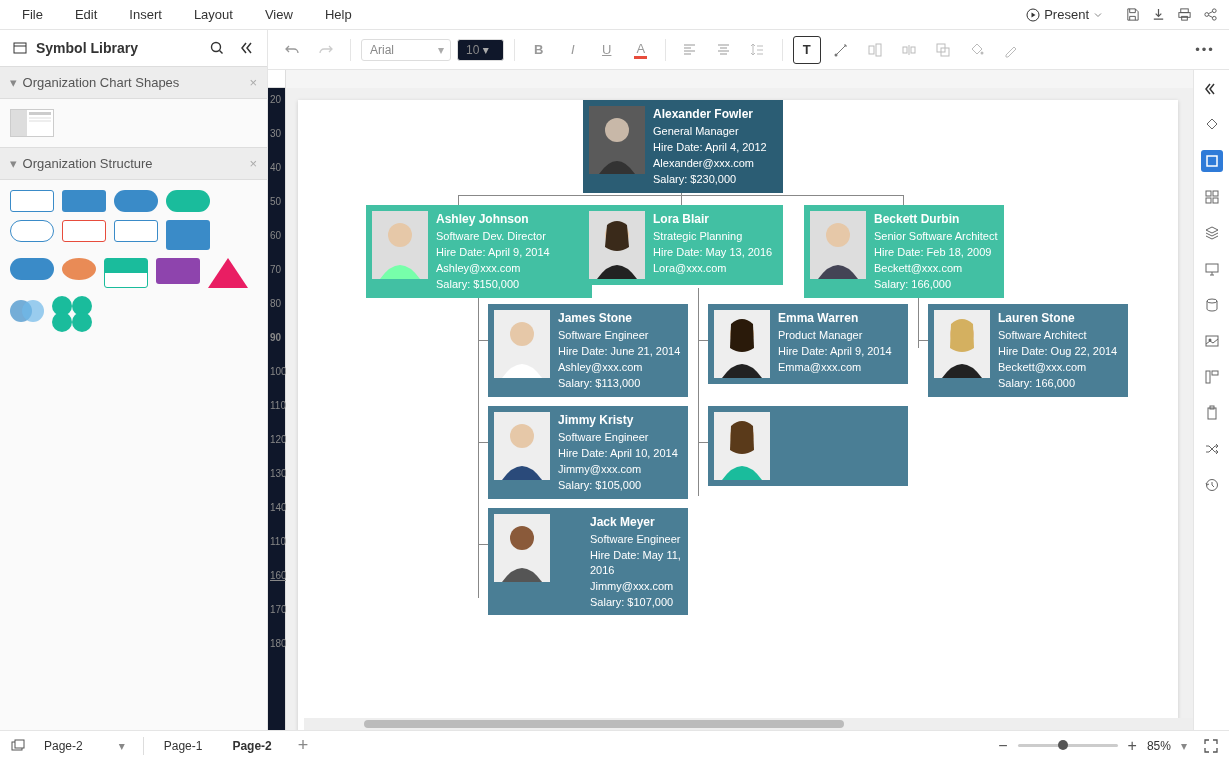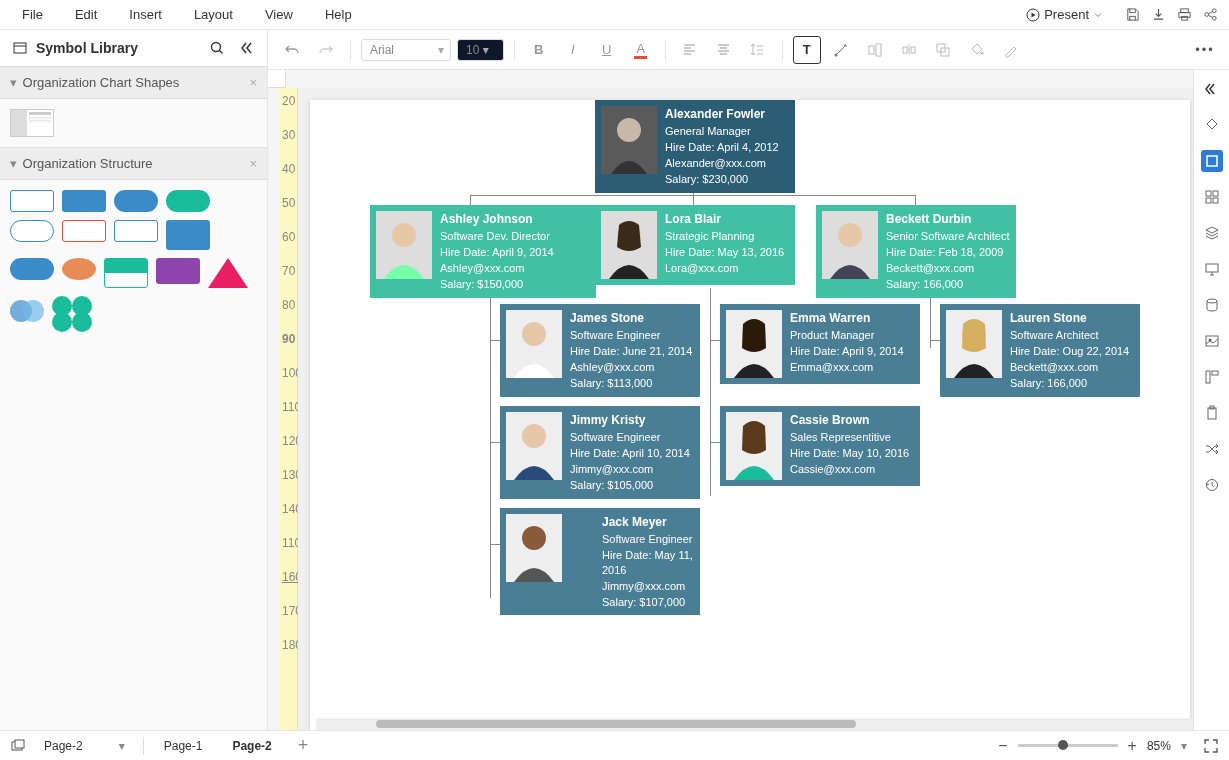--- a/index.html
+++ b/index.html
@@ -19,21 +19,21 @@
 .panel-body{padding:10px;display:flex;flex-wrap:wrap;gap:8px;}
 .shape-thumb{width:44px;height:22px;border-radius:3px;}
 .canvas-wrap{flex:1;position:relative;background:#f5f5f5;display:flex;flex-direction:column;}
 .toolbar{height:40px;background:#fff;border-bottom:1px solid #e5e5e5;display:flex;align-items:center;padding:0 10px;gap:6px;}
 .tb-btn{width:28px;height:28px;display:flex;align-items:center;justify-content:center;color:#999;cursor:pointer;border-radius:3px;}
 .tb-sep{width:1px;height:22px;background:#e5e5e5;margin:0 4px;}
 .font-sel{border:1px solid #ddd;border-radius:3px;padding:3px 20px 3px 8px;font-size:12px;color:#888;background:#fff;position:relative;min-width:90px;}
 .size-sel{border:1px solid #ddd;border-radius:3px;padding:3px 14px 3px 8px;font-size:12px;color:#888;background:#0f172a;min-width:36px;}
 .ruler-h{height:18px;background:#fff;border-bottom:1px solid #ddd;position:relative;font-size:8px;color:#888;overflow:hidden;margin-left:18px;}
 .canvas-area{flex:1;position:relative;overflow:hidden;display:flex;}
-.ruler-v{width:18px;background:#fef9c3;border-right:1px solid #ddd;position:relative;font-size:12px;color:#888;margin-left:12px;}
+.ruler-v{width:18px;background:#0f172a;border-right:1px solid #ddd;position:relative;font-size:10px;color:#888;}
 .ruler-v span{position:absolute;left:2px;}
 .canvas{flex:1;background:#f0f0f0;position:relative;overflow:auto;}
 .page{position:absolute;left:12px;top:12px;width:880px;height:680px;background:#fff;box-shadow:0 1px 4px rgba(0,0,0,0.15);}
 .card{position:absolute;display:flex;color:#fff;font-size:11px;padding:6px;gap:8px;}
 .card.dark{background:#2b5d74;}
 .card.teal{background:#42c0a3;}
 .card.blue{background:#4a7e95;}
 .card .photo{width:56px;height:68px;background:#d0d0d0;flex-shrink:0;display:flex;align-items:flex-end;justify-content:center;overflow:hidden;}
 .card .info{display:flex;flex-direction:column;gap:1px;line-height:1.35;}
 .card .name{font-weight:bold;font-size:12px;margin-bottom:1px;}
@@ -312,21 +312,21 @@
                   </div>
                 <div class="info">
                   <div class="name">Alexander Fowler</div>
                   <div>General Manager</div>
                   <div>Hire Date: April 4, 2012</div>
                   <div>Alexander@xxx.com</div>
                   <div>Salary: $230,000</div>
                 </div>
               </div>
 
-              <div class="card teal" style="left:60px;top:105px;width:226px;">
+              <div class="card teal" style="left:68px;top:105px;width:226px;">
                 <div class="photo">
                     <svg class="person-svg" viewBox="0 0 56 68">
                       <rect width="56" height="68" fill="#ddd"></rect>
                       <circle cx="28" cy="24" r="12" fill="#e6c8a8"></circle>
                       <path d="M8 68 Q28 40 48 68" fill="#7fa"></path>
                     </svg>
                   </div>
                 <div class="info">
                     <div class="name">Ashley Johnson</div>
                     <div>Software Dev. Director</div>
@@ -434,26 +434,20 @@
                   </div>
               </div>
               <div class="card blue" style="left:410px;top:306px;width:200px;">
                 <div class="photo">
                     <svg class="person-svg" viewBox="0 0 56 68">
                       <rect width="56" height="68" fill="#eee"></rect>
                       <circle cx="28" cy="24" r="12" fill="#e6c8a8"></circle>
                       <path d="M17 14 Q28 4 39 14 L40 38 Q28 46 16 38z" fill="#5a3a1a"></path>
                       <path d="M8 68 Q28 40 48 68" fill="#1abc9c"></path>
                     </svg>
-                  </div>
-                <div class="info">
-                    <div class="name">Cassie Brown</div>
-                    <div>Sales Representitive</div>
-                    <div>Hire Date: May 10, 2016</div>
-                    <div>Cassie@xxx.com</div>
                   </div>
               </div>
 
               <div class="card blue" style="left:630px;top:204px;width:200px;">
                 <div class="photo">
                     <svg class="person-svg" viewBox="0 0 56 68">
                       <rect width="56" height="68" fill="#eee"></rect>
                       <circle cx="28" cy="24" r="12" fill="#e6c8a8"></circle>
                       <path d="M17 14 Q28 4 39 14 L40 38 Q28 46 16 38z" fill="#d4b060"></path>
                       <path d="M8 68 Q28 40 48 68" fill="#222"></path>

